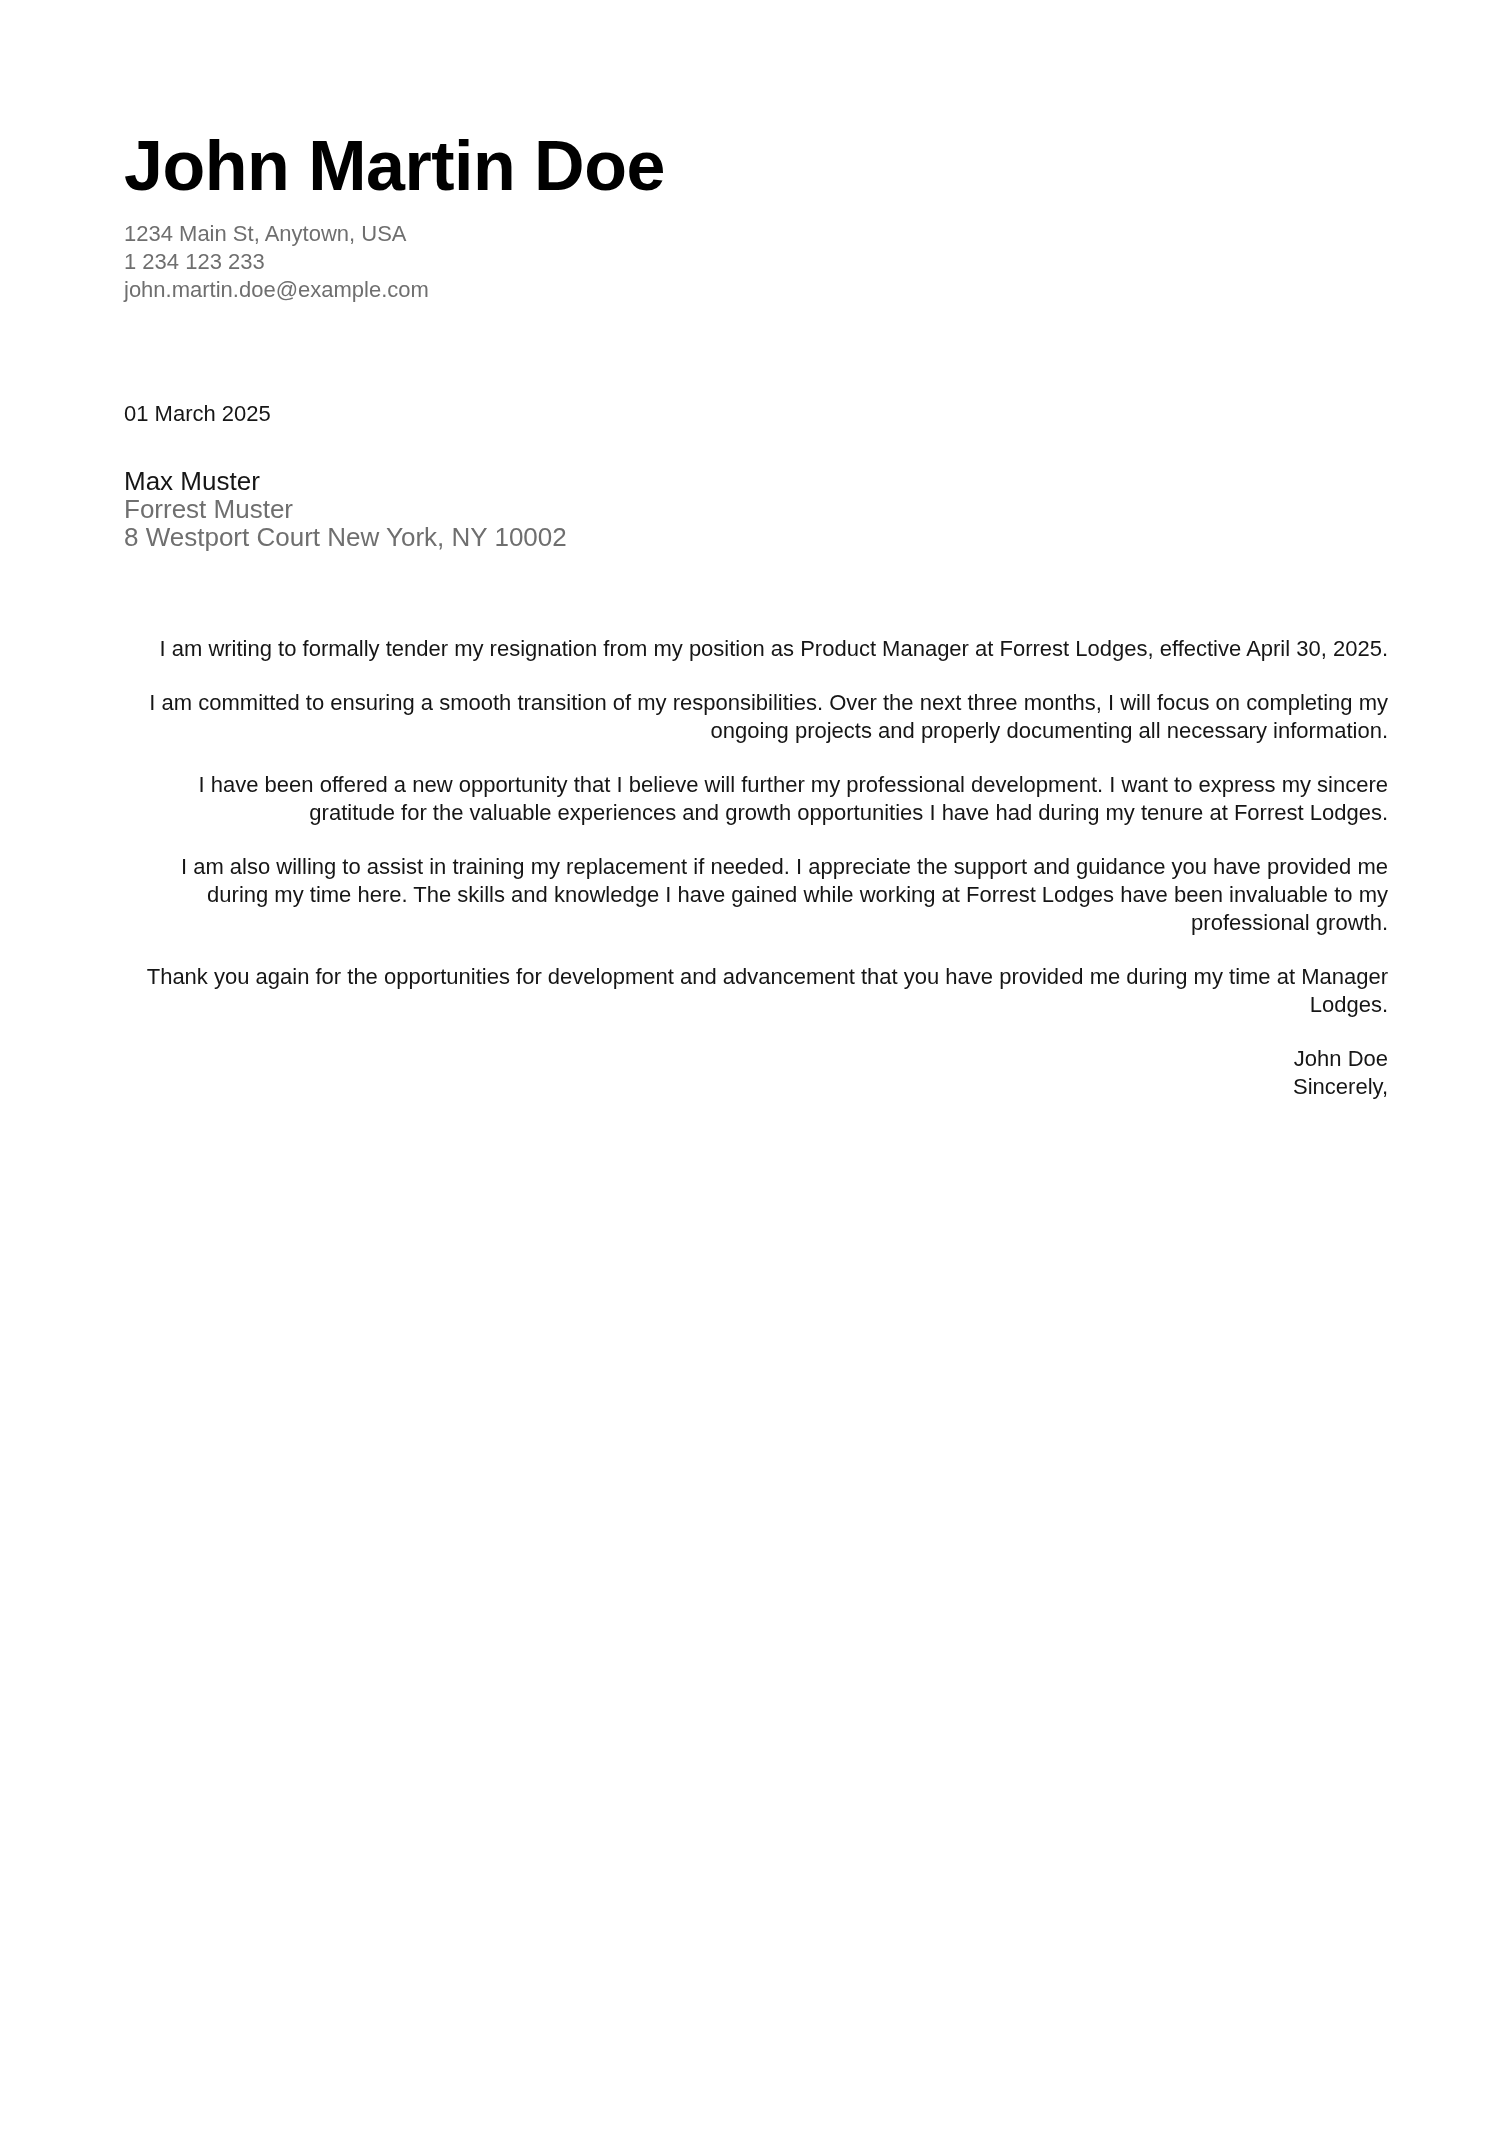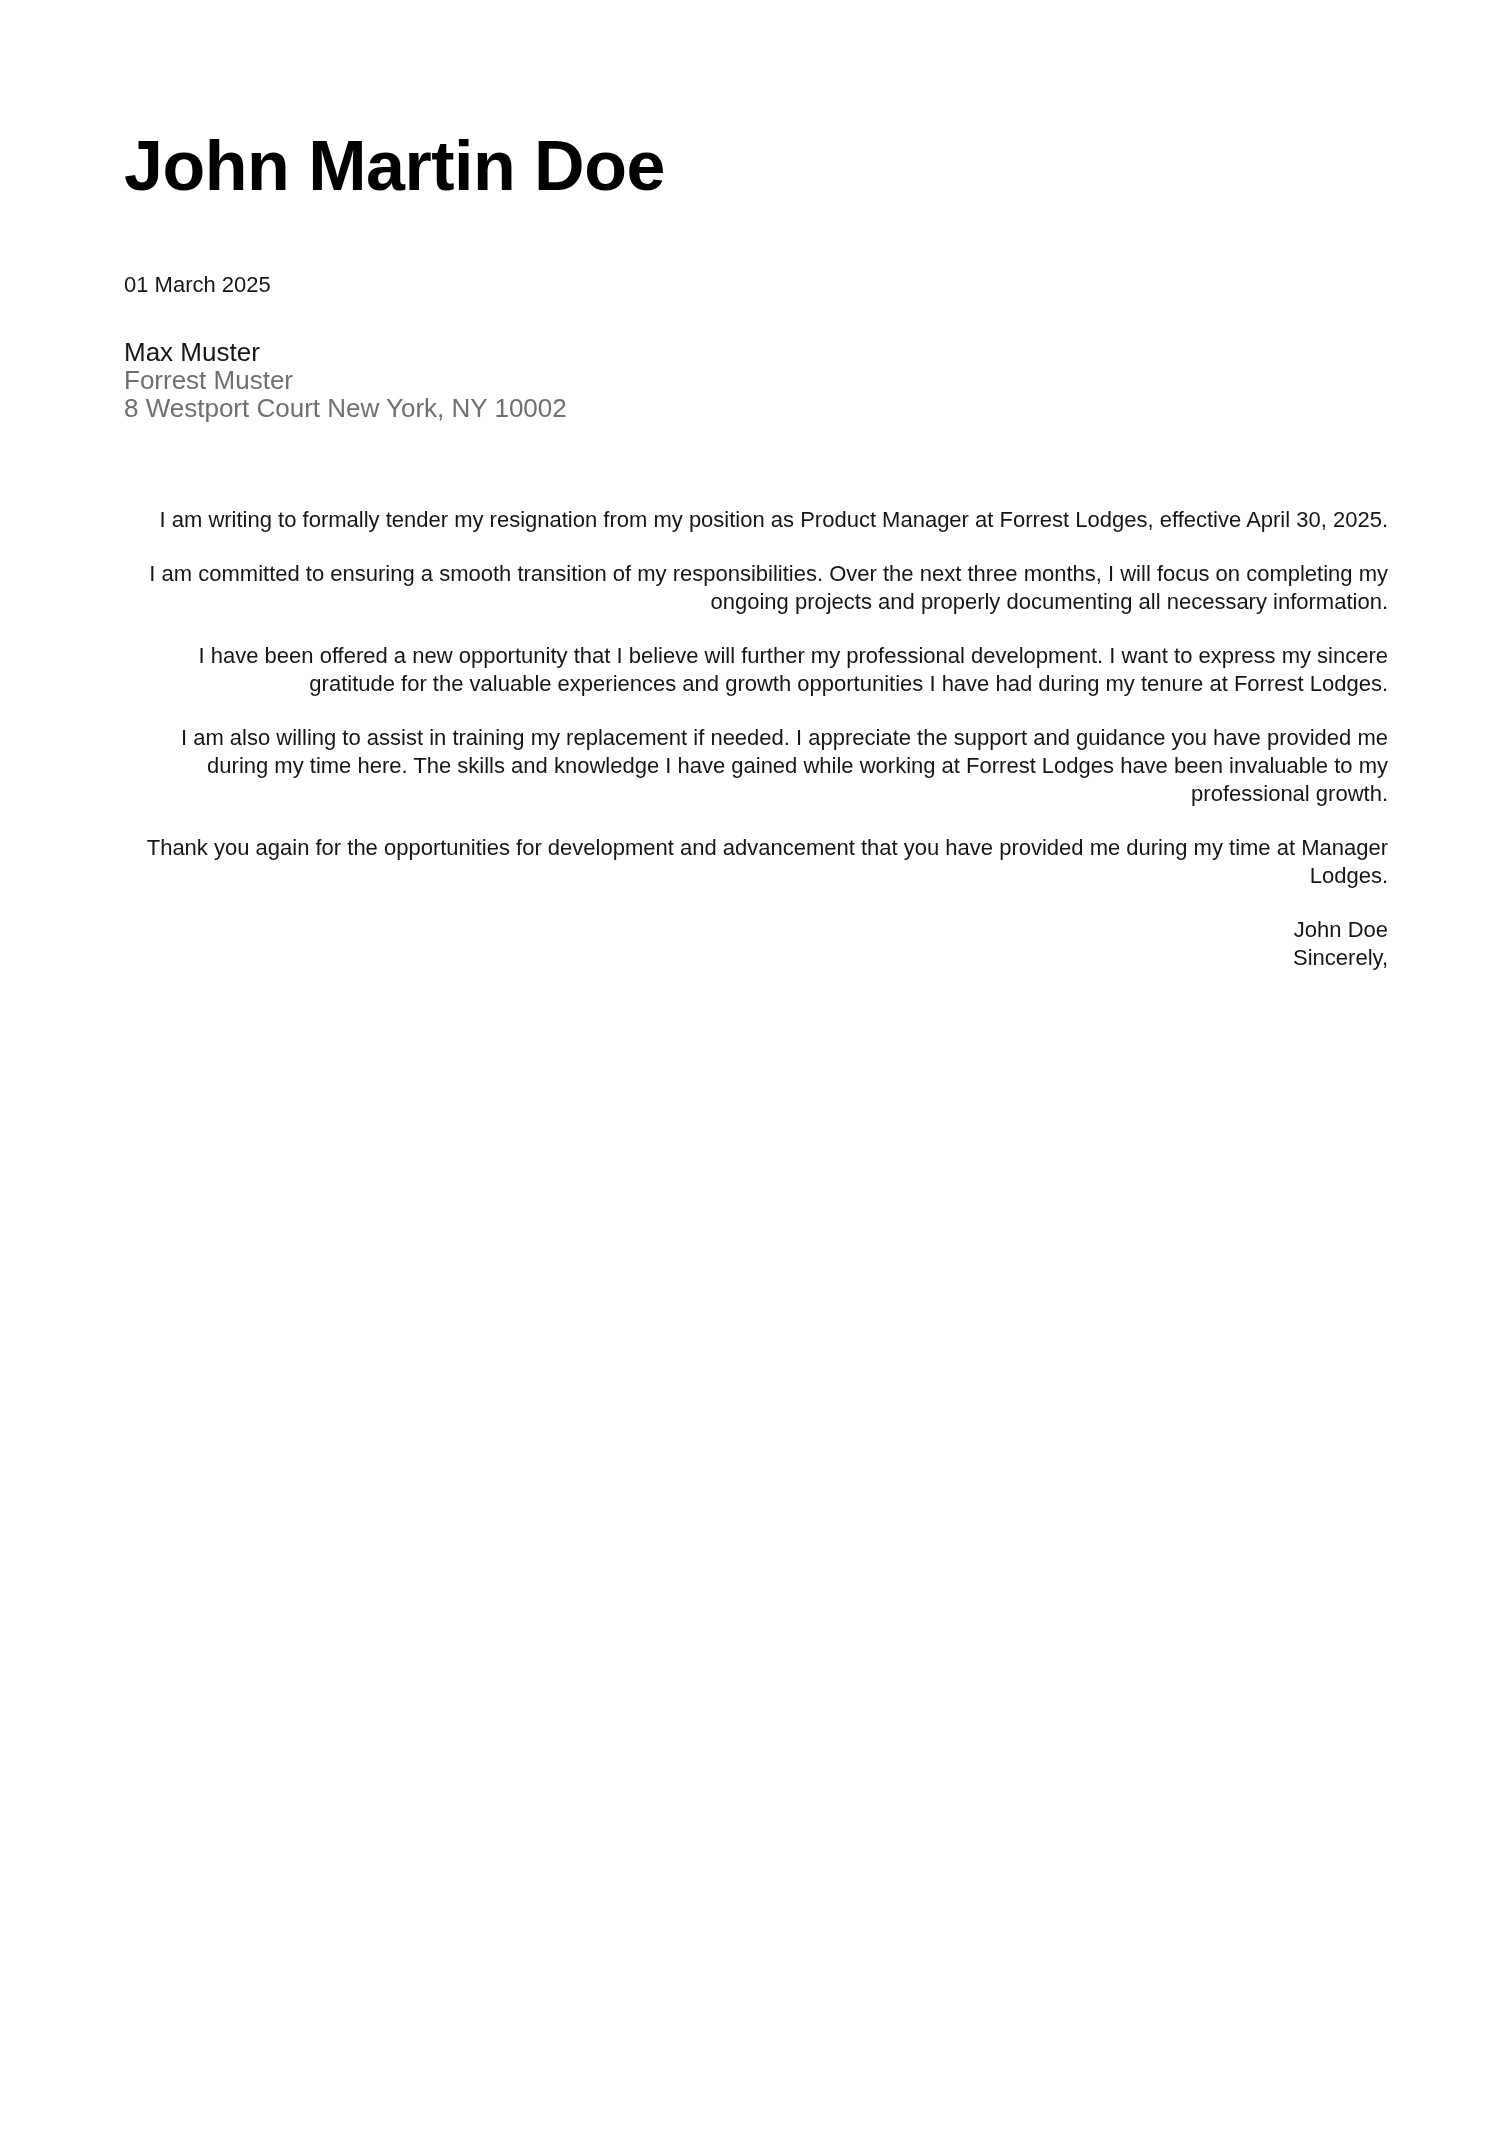--- a/index.html
+++ b/index.html
@@ -23,21 +23,21 @@
     letter-spacing: -0.5px;
     color: #000000;
   }
   .contact-block {
     margin-top: 14px;
     font-size: 22px;
     line-height: 28px;
     color: #6f6f6f;
   }
   .date-line {
-    margin-top: 65px;
+    margin-top: 96px;
     font-size: 22px;
     line-height: 28px;
     color: #161616;
   }
   .recipient-block {
     margin-top: 39px;
     font-size: 26px;
     line-height: 28px;
     color: #6f6f6f;
   }
@@ -61,20 +61,25 @@
     color: #161616;
   }
 </style>
 </head>
 <body>
 
 <div class="page">
 
   <h1 class="name-title">John Martin Doe</h1>
 
+  <div class="contact-block">
+    <div>1234 Main St, Anytown, USA</div>
+    <div>1 234 123 233</div>
+    <div>john.martin.doe@example.com</div>
+  </div>
 
   <div class="date-line">01 March 2025</div>
 
   <div class="recipient-block">
     <div class="recipient-name">Max Muster</div>
     <div>Forrest Muster</div>
     <div>8 Westport Court New York, NY 10002</div>
   </div>
 
   <div class="letter-body">

